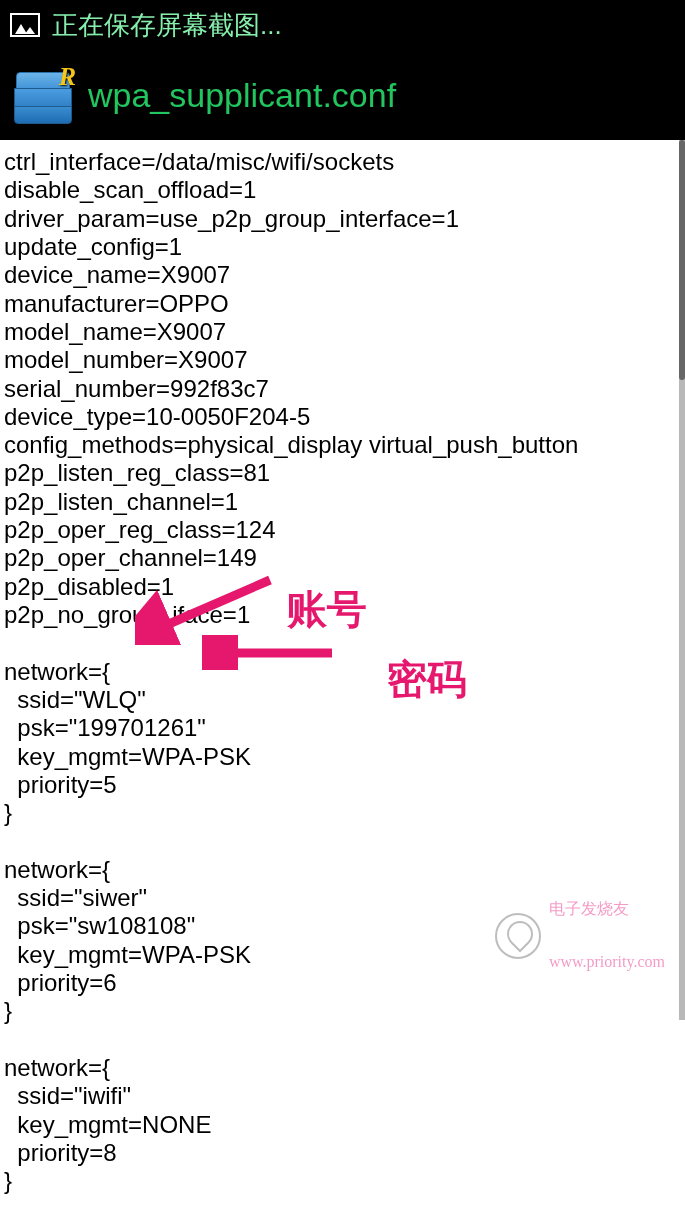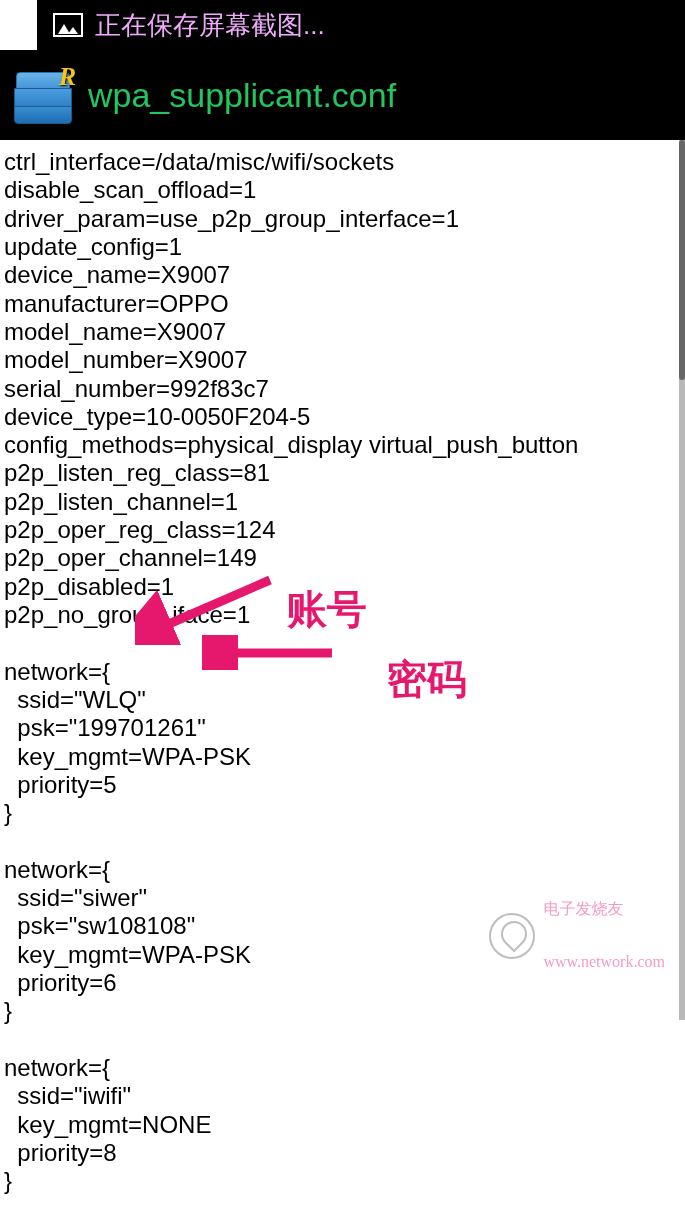--- a/index.html
+++ b/index.html
@@ -7,26 +7,25 @@
       width: 685px;
       height: 1217px;
       font-family: Arial, Helvetica, sans-serif;
       background: #fff;
       overflow: hidden;
       position: relative;
     }
     .status-bar {
       height: 50px;
       background: #000;
-      color: #f0abfc;
+      color: #86efac;
       display: flex;
       align-items: center;
-      padding: 0 16px;
+      padding: 0 10px;
       font-size: 26px;
-      margin-left: 37px;
     }
     .status-bar .gallery-icon {
       width: 30px;
       height: 24px;
       border: 2px solid #fff;
       margin-right: 12px;
       position: relative;
     }
     .status-bar .gallery-icon::before {
       content: '';
@@ -242,16 +241,16 @@
         <polygon points="0 0, 8 4, 0 8" fill="#e6186e"></polygon>
       </marker>
     </defs>
     <line x1="130" y1="18" x2="18" y2="18" stroke="#e6186e" stroke-width="9" marker-end="url(#ah2)"></line>
   </svg>
 
   <div class="watermark">
     <div class="wm-icon"></div>
     <div class="wm-text">
       <div>电子发烧友</div>
-      <div>www.network.com</div>
+      <div>www.priority.com</div>
     </div>
   </div>
 </div>
 
 </body></html>

